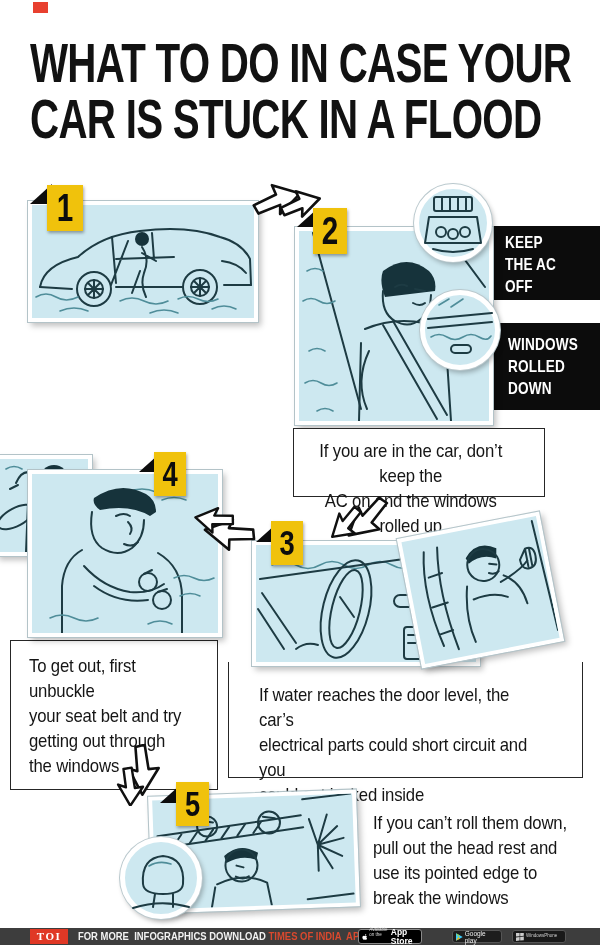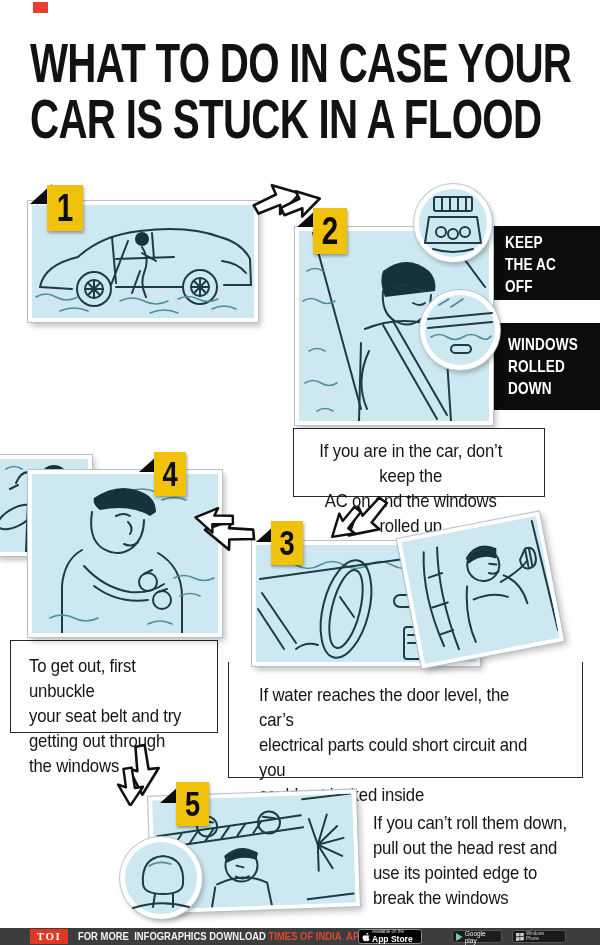--- a/index.html
+++ b/index.html
@@ -33,21 +33,21 @@
   
   .footer{position:absolute;left:0;top:928px;width:600px;height:17px;background:#3d3d3d;}
   .toibox{position:absolute;left:30px;top:1px;width:38px;height:15px;background:#e03825;
      color:#fff;font-family:"Liberation Serif",serif;font-weight:700;font-size:11px;
      line-height:15px;text-align:center;letter-spacing:1.5px;}
   .ftext{position:absolute;left:78px;top:2px;font-size:10.5px;font-weight:700;line-height:13px;
      white-space:nowrap;transform:scaleX(.9);transform-origin:0 0;}
   .ftext .w{color:#f2f2f2;} .ftext .r{color:#d9492e;}
   .store{position:absolute;background:#000;border:1px solid #8a8a8a;border-radius:3px;
      display:flex;align-items:center;box-sizing:border-box;color:#fff;}
-  .store .txt{display:flex;flex-direction:column;line-height:1;}
+  .store .txt{display:flex;flex-direction:row;line-height:1;}
   .red-tab{position:absolute;left:33px;top:2px;width:15px;height:11px;background:#e8402f;}
   .ln{stroke:#1d3b43;stroke-width:2;fill:none;stroke-linecap:round;stroke-linejoin:round;}
   .lt{stroke:#4f8d99;stroke-width:1.6;fill:none;stroke-linecap:round;}
   .filldark{fill:#16333b;stroke:none;}
 </style>
 </head>
 <body>
 
 <div id="canvas">
 
@@ -163,21 +163,21 @@
       <path class="ln" d="M60,38 q-4,26 10,36 q16,10 30,0 q12,-10 12,-28"></path>
       <path class="ln" d="M96,48 q6,6 2,12 M92,70 q8,4 14,-2 M84,42 q8,-4 14,0"></path>
       <path class="ln" d="M50,76 q-18,10 -20,36 l0,47 M150,159 l0,-36 q0,-30 -24,-44"></path>
       <path class="ln" d="M52,92 q20,22 46,26 q20,2 34,-8 M62,112 q24,18 54,14"></path>
       <circle class="ln" cx="116" cy="108" r="9"></circle>
         <circle class="ln" cx="130" cy="126" r="9"></circle>
       <path class="ln" d="M112,100 l8,-4 M126,118 l9,-3"></path>
       <path class="lt" d="M142,104 q10,-5 20,0 q10,5 20,0 M148,122 q10,-5 20,0 M18,144 q12,-6 24,0 q12,6 24,0 M116,150 q12,-6 24,0"></path>
     </svg>
   </div>
-  <div class="tbox" style="left:10px;top:640px;width:208px;height:93px;padding-left:15px;">
+  <div class="tbox" style="left:10px;top:640px;width:208px;height:150px;padding-left:15px;">
     <div class="caption" style="left:18px;top:12px;">To get out, first unbuckle
 your seat belt and try
 getting out through
 the windows</div>
   </div>
 
   <svg class="arrow" style="left:188px;top:500px;" width="72" height="55" viewBox="0 0 72 55">
     <g transform="rotate(193 36 27)">
       <path d="M4,22 L28,16 L26,6 L54,20 L29,36 L31,27 L7,31 Z" fill="#fff" stroke="#101010" stroke-width="2.6" stroke-linejoin="round"></path>
       <path d="M28,32 L48,27 L46,19 L66,30 L46,44 L48,36 L30,40 Z" fill="#fff" stroke="#101010" stroke-width="2.4" stroke-linejoin="round"></path>

